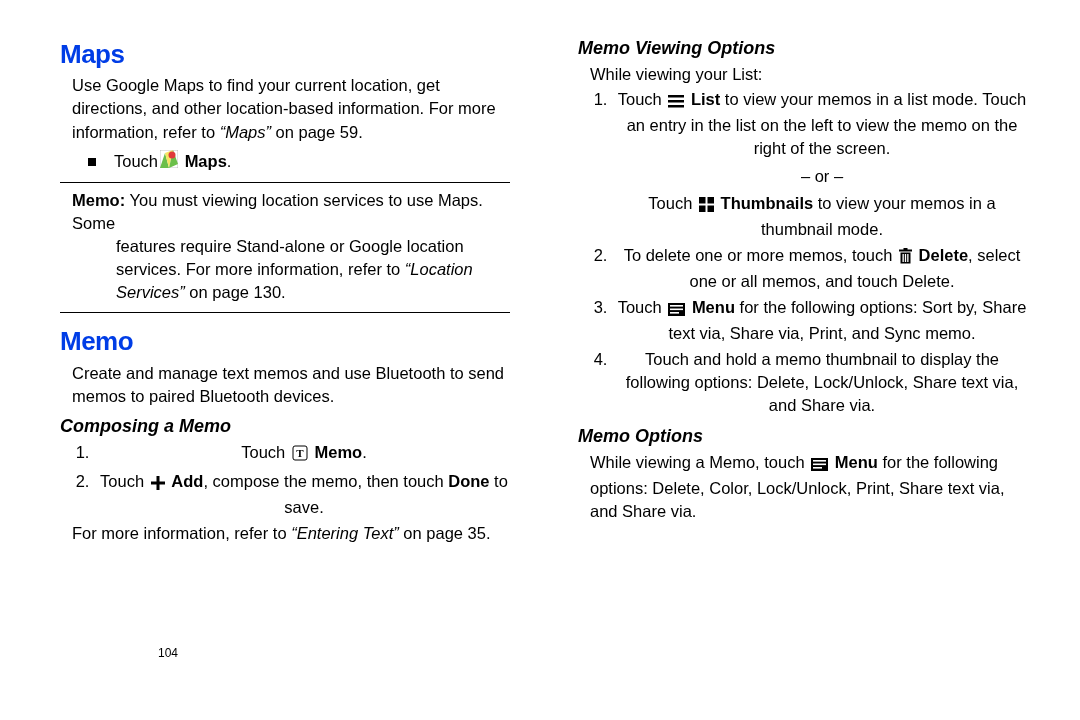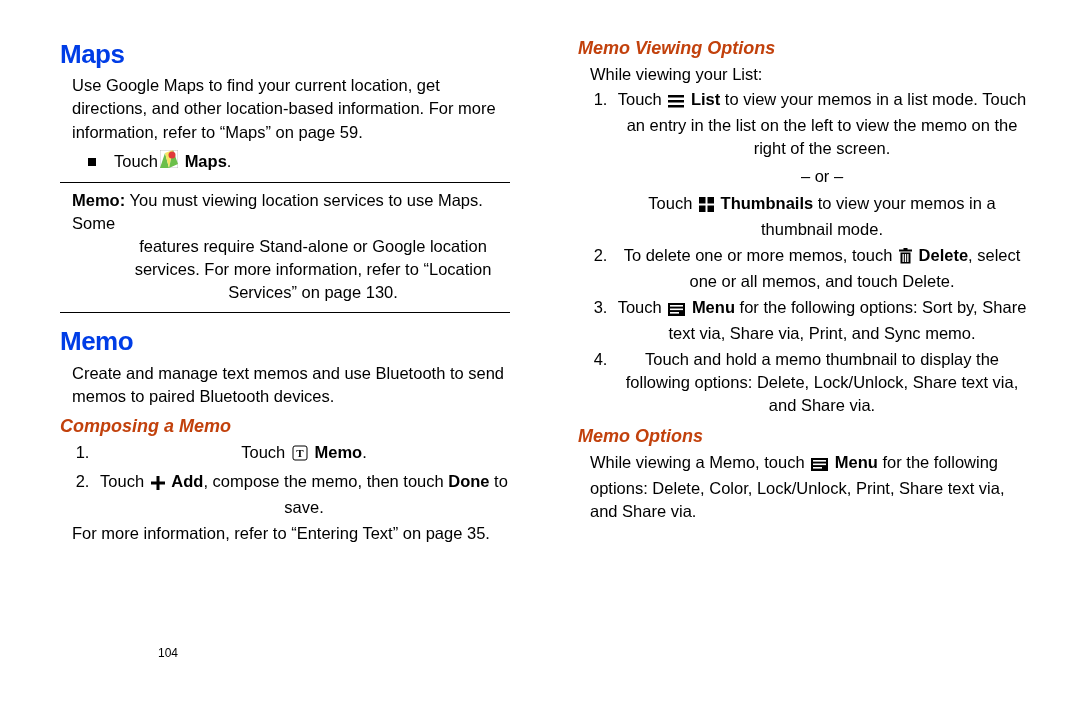--- a/index.html
+++ b/index.html
@@ -16,36 +16,36 @@
   .cols{display:flex;gap:68px;}
   .col{flex:1;min-width:0;}
   .h1{
     color:#003DE6;
     font-weight:bold;
     font-size:26px;
     margin:0 0 2px 0;
     letter-spacing:-0.5px;
   }
   .h2{
-    color:#c2410c;
+    color:#000000;
     font-weight:bold;
     font-style:italic;
     font-size:18px;
     margin:6px 0 2px 0;
   }
   .para{margin:2px 0 2px 12px;}
   .bul-row{display:flex;margin:6px 0 6px 28px;align-items:center;}
   .bul-sq{width:8px;height:8px;background:#000;margin-right:18px;flex-shrink:0;}
   hr.sep{border:none;border-top:1px solid #000;margin:8px 0 6px 0;}
   .note{margin:4px 0 4px 12px;}
-  .note-body{margin-left:44px;text-align:center;}
+  .note-body{margin-left:44px;}
   ol.steps{margin:2px 0 2px 12px;padding-left:22px;text-align:center;}
   ol.steps li{padding-left:4px;margin-bottom:3px;}
   .b{font-weight:bold;}
-  .i{}
+  .i{font-style:italic;}
   .icon{display:inline-block;vertical-align:-3px;margin:0 2px;}
   .pg{position:absolute;bottom:34px;left:98px;font-size:12px;}
   .page-wrap{position:relative;width:100%;height:100%;}
   
   svg{display:inline-block;}
 </style>
 </head>
 <body>
 <div class="page-wrap">
 

